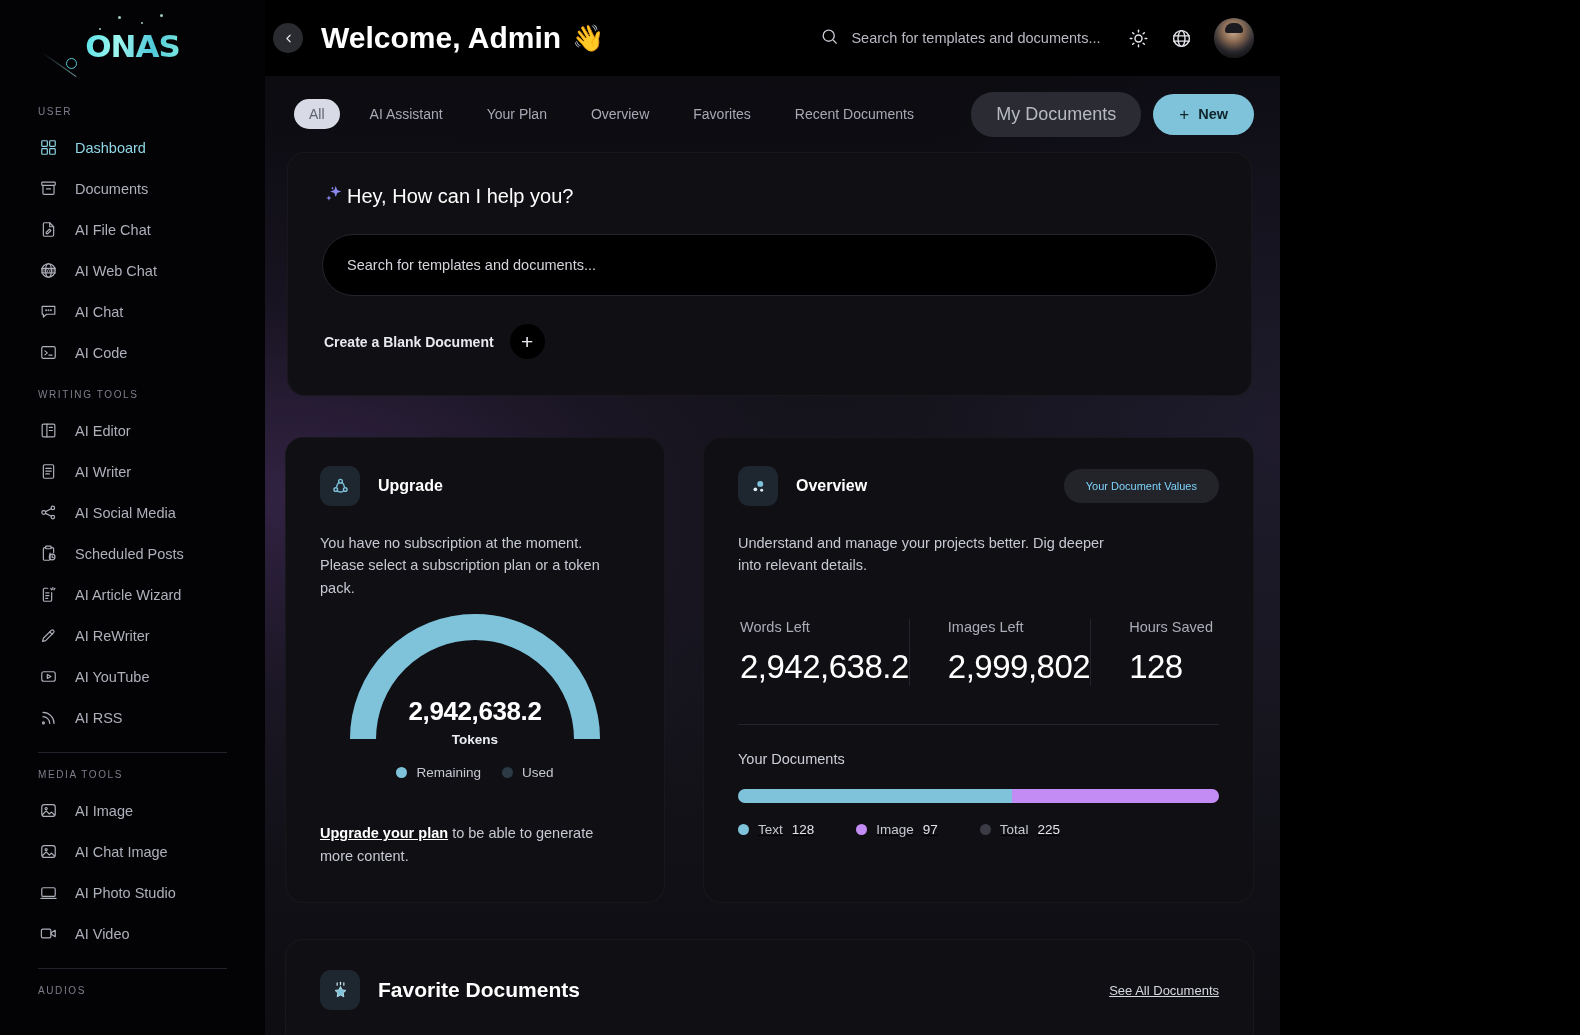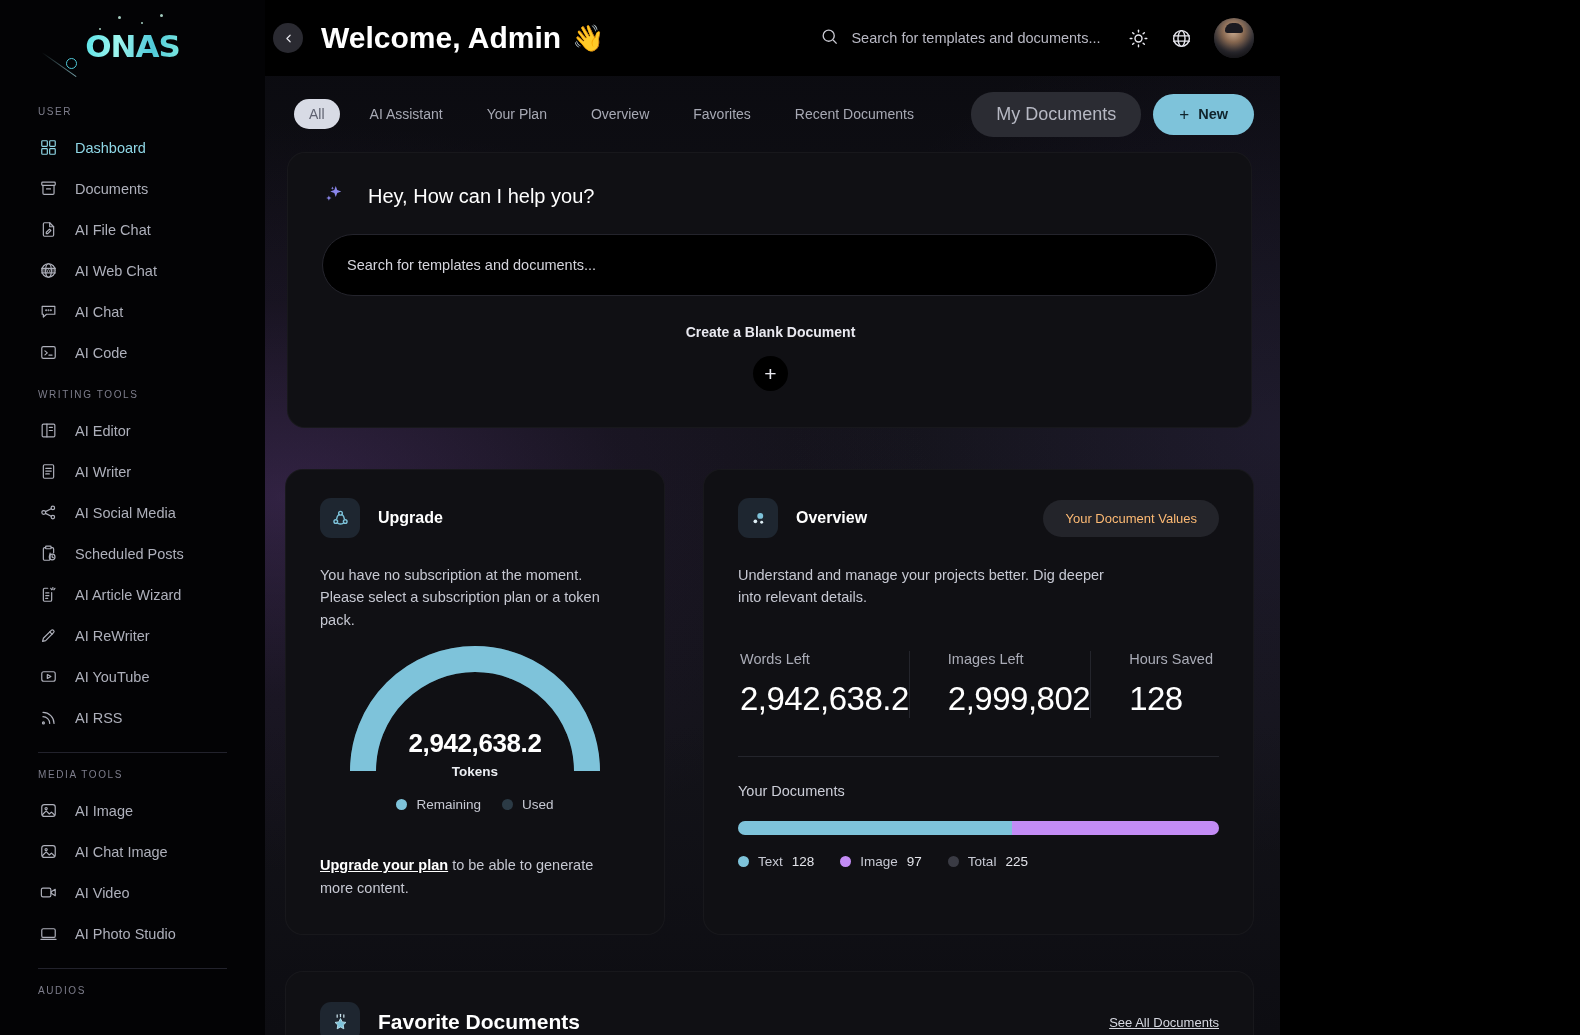--- a/index.html
+++ b/index.html
@@ -103,49 +103,49 @@
     background:#7ec3da; color:#10242c; font-size:14.5px; font-weight:700; padding:12px 26px; border-radius:22px;
     cursor:pointer; border:none; display:flex; align-items:center; gap:9px;
   }
   .btn-new .plus { font-size:17px; font-weight:400; line-height:1; }
 
   
   .card {
     background:#101014; border-radius:18px; border:1px solid rgba(255,255,255,.035);
   }
   .assistant { padding: 30px 34px 36px 34px; margin: 0 2px; }
-  .assistant-title { display:flex; align-items:center; gap:24px; font-size:20px; color:#fff; font-weight:400; }
+  .assistant-title { display:flex; align-items:center; gap:3px; font-size:20px; color:#fff; font-weight:400; }
   .spark svg { width:22px;height:22px; }
   .assistant-input {
     margin-top: 24px; height: 62px; border-radius: 31px; background:#000;
     border:1px solid #24242c; display:flex; align-items:center; padding: 0 24px;
   }
   .assistant-input .ph { color:#d4d4dc; font-size:14.5px; }
-  .blank-row { margin-top: 28px; display:flex; align-items:center; gap:16px; padding-left:2px;flex-direction:column; }
+  .blank-row { margin-top: 28px; display:flex; align-items:center; gap:16px; padding-left:2px; }
   .blank-row .lbl { color:#e9e9f0; font-size:14px; font-weight:700; }
   .blank-plus {
     width:35px;height:35px;border-radius:50%;background:#000;display:flex;align-items:center;justify-content:center;
     cursor:pointer; color:#e9e9f0; font-size:21px; font-weight:300; line-height:0;
   }
 
   
   .cards-row { display:flex; gap:38px; margin-top: 41px; }
   .upgrade-card { width: 380px; flex:0 0 380px; padding: 28px 34px 34px 34px; min-height: 466px; }
   .overview-card { flex:1; padding: 28px 34px 30px 34px; min-height: 466px; }
 
   .card-head { display:flex; align-items:center; gap:18px; }
   .card-icon {
     width:40px;height:40px;border-radius:11px;background:#1e2630;display:flex;align-items:center;justify-content:center;flex:0 0 40px;
   }
   .card-title { font-size:16px; color:#fff; font-weight:700; }
   .card-desc { margin-top: 26px; color:#c6c8d2; font-size:14.5px; line-height: 1.55; max-width: 330px; }
   .overview-card .card-desc { max-width: 380px; }
 
   .head-btn {
-    margin-left:auto; background:#23242a; color:#fdba74; font-size:13px; padding:11px 22px; border-radius:21px;
+    margin-left:auto; background:#23242a; color:#7dd3fc; font-size:11px; padding:11px 22px; border-radius:21px;
     cursor:pointer; border:none;
   }
 
   
   .gauge-wrap { margin-top: 10px; display:flex; flex-direction:column; align-items:center; }
   .gauge { position:relative; width: 268px; height: 140px; }
   .gauge svg { display:block; }
   .gauge-val {
     position:absolute; left:0; right:0; bottom: 22px; text-align:center;
     color:#fff; font-size:26px; font-weight:700; letter-spacing:-.4px;
@@ -160,21 +160,21 @@
   
   .stats { display:flex; margin-top: 42px; }
   .stat { flex:1; padding-left: 2px; }
   .stat + .stat { border-left:1px solid #24252c; padding-left: 38px; }
   .stat-label { color:#aaacb7; font-size:14.5px; }
   .stat-value { color:#fff; font-size:33px; font-weight:400; margin-top: 13px; letter-spacing:-.5px; }
   .divider-h { height:1px; background:#24252c; margin-top: 38px; }
   .docs-label { margin-top: 26px; color:#ccced8; font-size:14.5px; }
   .bar { margin-top: 22px; height: 14px; border-radius:7px; background:#23242b; display:flex; overflow:hidden; }
   .bar-seg { height:100%; }
-  .bar-legend { margin-top: 19px; display:flex; align-items:center; gap: 26px; }
+  .bar-legend { margin-top: 19px; display:flex; align-items:center; gap: 42px; text-decoration: underline; }
   .bl { display:flex; align-items:center; gap:9px; color:#c7c9d3; font-size:13.5px; }
   .bl .num { color:#e3e4ea; }
 
   
   .fav-card { margin-top: 36px; padding: 30px 34px; min-height: 120px; }
   .fav-head { display:flex; align-items:center; gap:18px; }
   .fav-title { font-size:21px; color:#fff; font-weight:700; }
   .fav-link { margin-left:auto; color:#d6d8e1; font-size:13px; text-decoration:underline; cursor:pointer; }
 </style>
 </head>
@@ -366,34 +366,34 @@
               <rect x="3.5" y="4.5" width="17" height="15" rx="3"></rect>
               <circle cx="9" cy="9.6" r="1.4"></circle>
               <path d="M4.5 17l4.6-4.6 4 4 2.6-2.4 3.7 3.4"></path>
             </svg>
           </span>
           <span>AI Chat Image</span>
         </div>
         <div class="nav-item">
           <span class="ico">
             <svg viewBox="0 0 24 24">
+              <rect x="3.5" y="6" width="17" height="11" rx="2"></rect>
+              <line x1="2.5" y1="19.5" x2="21.5" y2="19.5"></line>
+            </svg>
+          </span>
+          <span>AI Photo Studio</span>
+        </div>
+        <div class="nav-item">
+          <span class="ico">
+            <svg viewBox="0 0 24 24">
               <rect x="3" y="6.5" width="12" height="11" rx="2"></rect>
               <path d="M15.5 11l5-3v8l-5-3z"></path>
             </svg>
           </span>
           <span>AI Video</span>
-        </div>
-        <div class="nav-item">
-          <span class="ico">
-            <svg viewBox="0 0 24 24">
-              <rect x="3.5" y="6" width="17" height="11" rx="2"></rect>
-              <line x1="2.5" y1="19.5" x2="21.5" y2="19.5"></line>
-            </svg>
-          </span>
-          <span>AI Photo Studio</span>
         </div>
         <div class="nav-sep"></div>
         <div class="nav-group-label">AUDIOS</div>
       </nav>
   </aside>
 
   <div class="main">
     <div class="bg-glow"></div>
 
     <header class="topbar">

